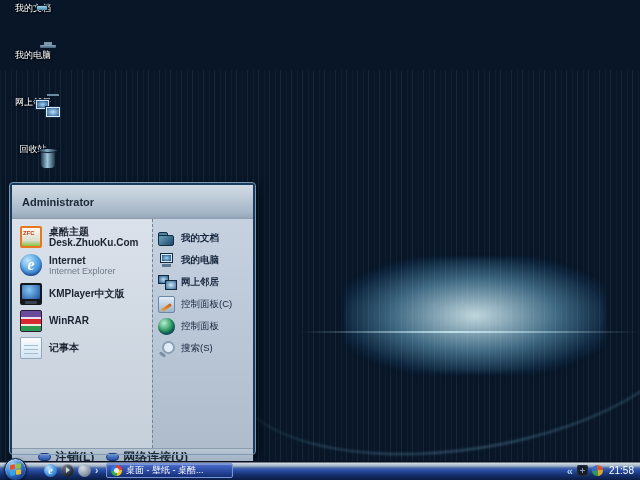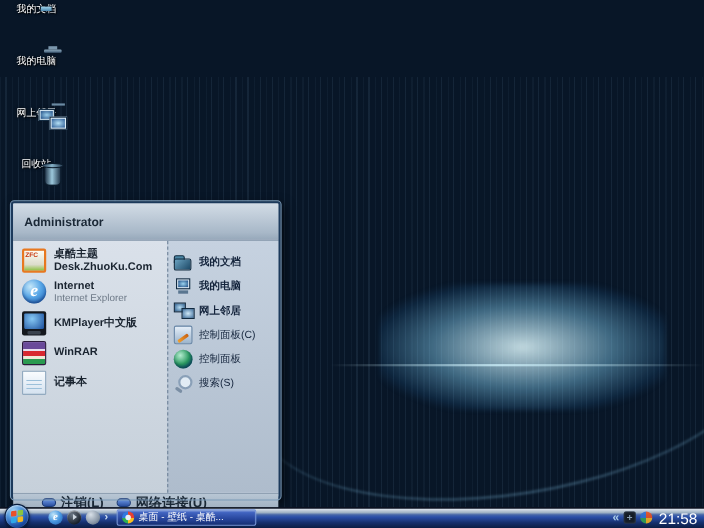--- a/index.html
+++ b/index.html
@@ -145,21 +145,21 @@
   .pinwheel { width:11px; height:11px; border-radius:50%; flex:none;
     background:conic-gradient(#e84030 0 25%, #f8c020 0 50%, #30b050 0 75%, #3078e0 0); position:relative; }
   .pinwheel::after { content:''; position:absolute; inset:3px; border-radius:50%; background:#e8f0f8; }
   .taskbtn span { color:#fff; font-size:9px; white-space:nowrap; overflow:hidden; text-overflow:ellipsis; }
   .tray { position:absolute; right:2px; top:0; height:19px; display:flex; align-items:center; gap:4px; padding-right:4px; }
   .tray-chev { color:#aacce8; font-size:11px; font-weight:bold; cursor:pointer; }
   .tray-ic { width:11px; height:11px; border-radius:2px; cursor:pointer; position:relative; }
   .tray-ime { background:#141c26; box-shadow:inset 0 0 2px #4a5a6c; }
   .tray-ime::after { content:''; position:absolute; inset:3px; background:#8aa0b4; clip-path:polygon(0 40%,40% 40%,40% 0,60% 0,60% 40%,100% 40%,100% 60%,60% 60%,60% 100%,40% 100%,40% 60%,0 60%); }
   .tray-color { background:conic-gradient(#e85020 0 25%, #f0b020 0 50%, #30a050 0 75%, #3070d0 0); opacity:.9; border-radius:50%; }
-  .clock { color:#fff; font-size:14px; margin-left:2px; }
+  .clock { color:#fff; font-size:10px; margin-left:2px; }
 </style>
 </head>
 <body>
 
 <div class="wp-streaks"></div>
 <div class="wp-core"></div>
 <div class="wp-flare"></div>
 <div class="wp-swoosh"></div>
 <div class="wp-swoosh2"></div>
 

